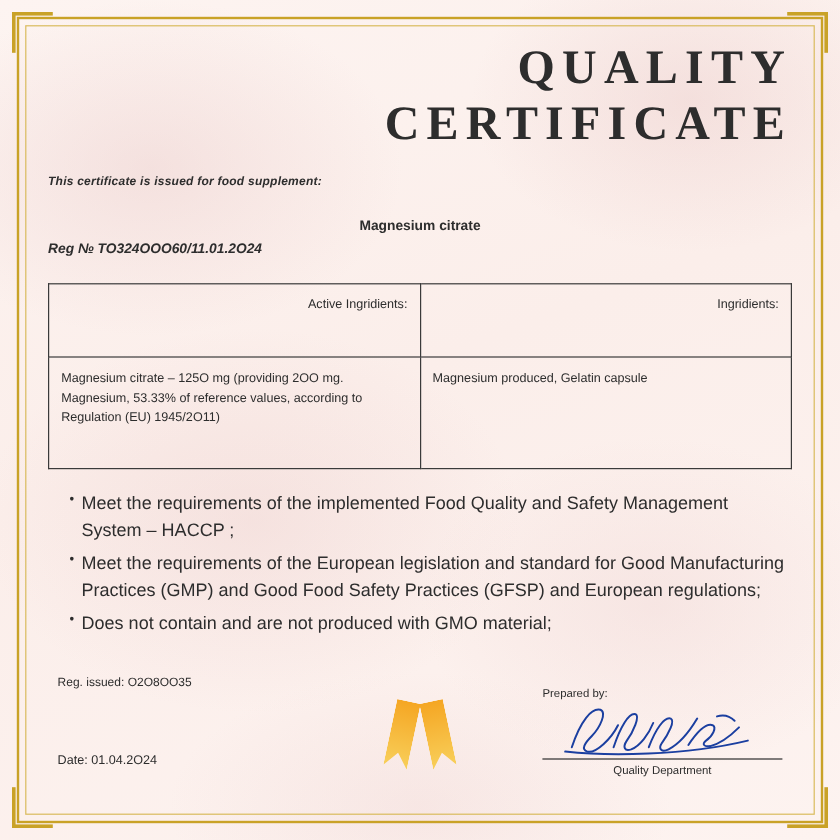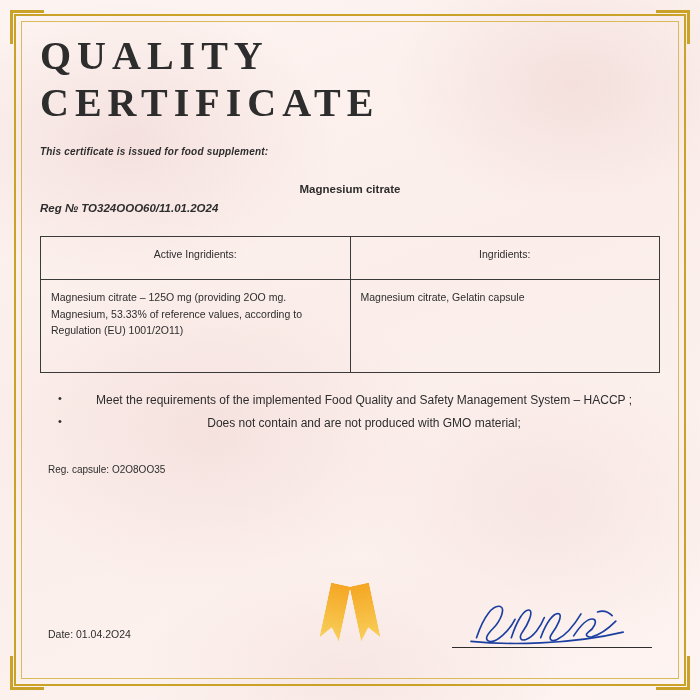--- a/index.html
+++ b/index.html
@@ -54,21 +54,21 @@
 
   .content {
     position: absolute;
     left: 40px;
     right: 40px;
     top: 30px;
     bottom: 30px;
   }
 
   .title-block {
-    text-align: left;
+    text-align: right;
     margin-top: 4px;
   }
   .title-line1, .title-line2 {
     font-family: "Liberation Serif", serif;
     font-weight: bold;
     color: #2d2d2d;
     letter-spacing: 6px;
     line-height: 1.08;
   }
   .title-line1 { font-size: 40px; }
@@ -109,24 +109,24 @@
   table.ingredients th,
   table.ingredients td {
     border: 1px solid #3a3a3a;
     vertical-align: top;
     padding: 9px 10px;
   }
   table.ingredients th {
     font-size: 10.5px;
     font-weight: normal;
     color: #2d2d2d;
-    text-align: center;
+    text-align: right;
     height: 26px;
     padding-top: 11px;
-    padding-bottom: 5px;
+    padding-bottom: 23px;
   }
   table.ingredients td {
     font-size: 10.5px;
     color: #2d2d2d;
     line-height: 1.55;
     height: 74px;
   }
   td.col-left { width: 50%; }
   td.col-right { width: 50%; }
 
@@ -137,26 +137,25 @@
     margin-top: 20px;
   }
 
   ul.requirements {
     margin: 18px 0 0 0;
     padding: 0 0 0 18px;
     list-style: none;
   }
   ul.requirements li {
     position: relative;
-    font-size: 12px;
+    font-size: 15px;
     color: #2d2d2d;
     line-height: 1.5;
     margin-bottom: 5px;
     padding-left: 10px;
-    text-align: center;
   }
   ul.requirements li::before {
     content: "\2022";
     position: absolute;
     left: 0;
     top: -1px;
     color: #2d2d2d;
     font-size: 11px;
   }
 
@@ -331,55 +330,58 @@
 
     <table class="ingredients">
       <thead>
         <tr>
           <th>Active Ingridients:</th>
           <th>Ingridients:</th>
         </tr>
       </thead>
       <tbody>
         <tr>
-          <td class="col-left">Magnesium citrate – 125O mg (providing 2OO mg. Magnesium, 53.33% of reference values, according to Regulation (EU) 1001/2O11)</td>
-          <td class="col-right">Magnesium citrate, Gelatin capsule</td>
+          <td class="col-left">Magnesium citrate – 125O mg (providing 2OO mg. Magnesium, 53.33% of reference values, according to Regulation (EU) 1945/2O11)</td>
+          <td class="col-right">Magnesium produced, Gelatin capsule</td>
         </tr>
       </tbody>
     </table>
 
 
     <ul class="requirements">
       <li>Meet the requirements of the implemented Food Quality and Safety Management System – HACCP ;</li>
+      <li>Meet the requirements of the European legislation and standard for Good Manufacturing Practices (GMP) and Good Food Safety Practices (GFSP) and European regulations;</li>
       <li>Does not contain and are not produced with GMO material;</li>
     </ul>
 
-    <div class="regnumber">Reg. capsule: O2O8OO35</div>
+    <div class="regnumber">Reg. issued: O2O8OO35</div>
 
     <div class="footer">
 
       <div class="date">Date: 01.04.2O24</div>
 
       <div class="seal">
         <div class="ribbon">
           <span class="l"></span>
           <span class="r"></span>
         </div>
       </div>
 
       <div class="sign-block">
+        <div class="sign-prepared">Prepared by:</div>
         <svg class="sign-svg" viewBox="0 0 200 48">
           <g fill="none" stroke="#1b3fa0" stroke-width="1.8" stroke-linecap="round" stroke-linejoin="round">
             <path d="M18 40 C 26 16, 36 4, 44 6 C 50 8, 44 22, 36 30 C 30 36, 26 42, 32 44 C 40 46, 54 32, 60 20"></path>
             <path d="M56 40 C 62 22, 70 8, 76 10 C 80 12, 74 26, 68 34 C 64 40, 66 44, 72 42 C 80 39, 88 28, 92 18"></path>
             <path d="M88 40 C 94 24, 102 12, 108 14 C 112 16, 106 28, 100 36 C 96 42, 100 45, 106 42 C 116 37, 126 24, 132 14"></path>
             <path d="M124 38 C 132 26, 140 18, 146 20 C 150 22, 146 30, 140 34 C 136 37, 138 40, 144 39 C 152 37, 162 30, 170 22"></path>
             <path d="M12 44 C 50 48, 120 48, 178 34"></path>
             <path d="M150 12 C 156 10, 162 12, 166 16"></path>
           </g>
         </svg>
         <div class="sign-rule"></div>
+        <div class="sign-dept">Quality Department</div>
       </div>
 
     </div>
 
   </div>
 </div>
 
 </body></html>

